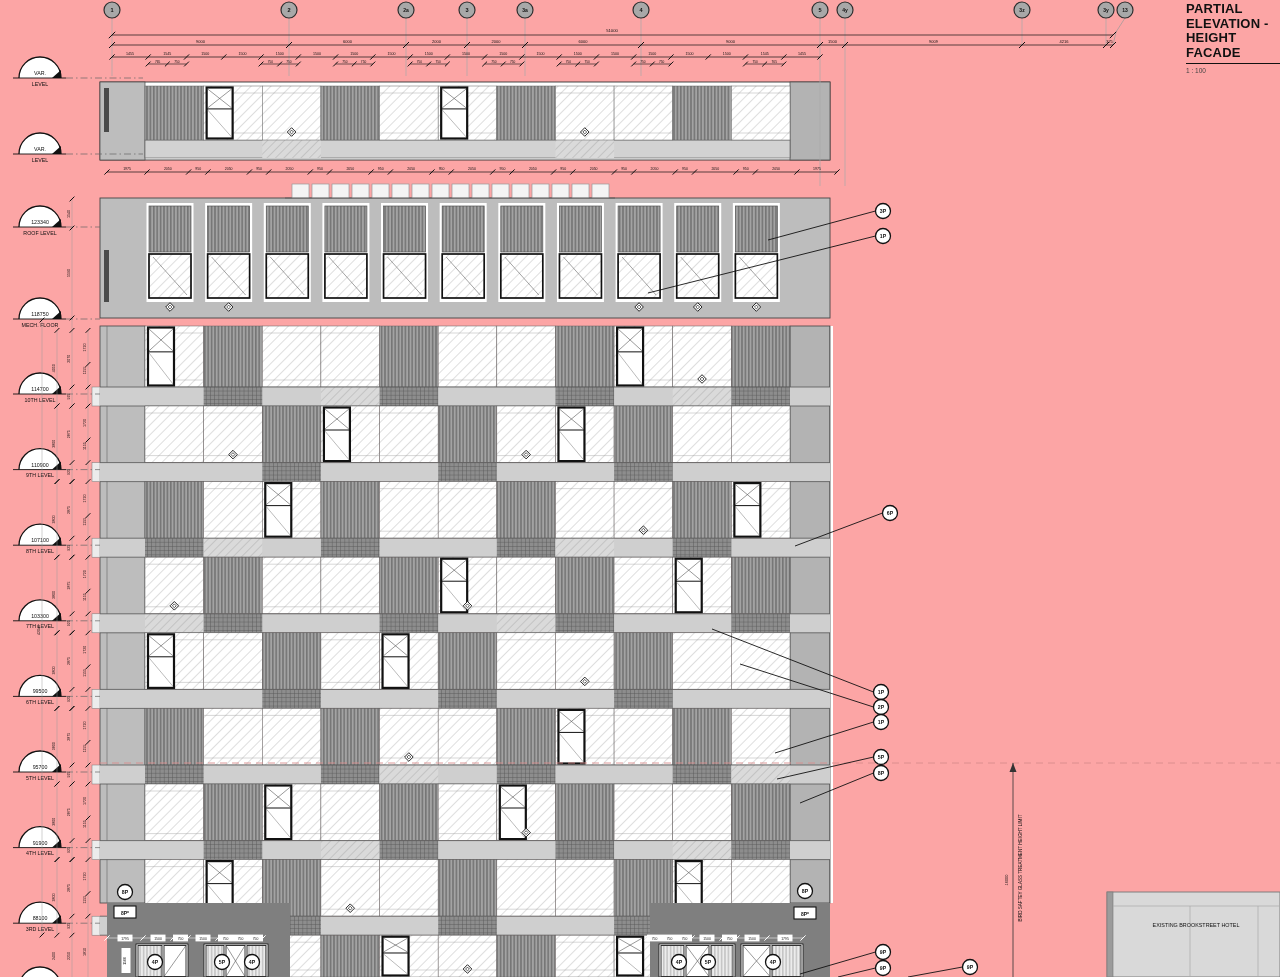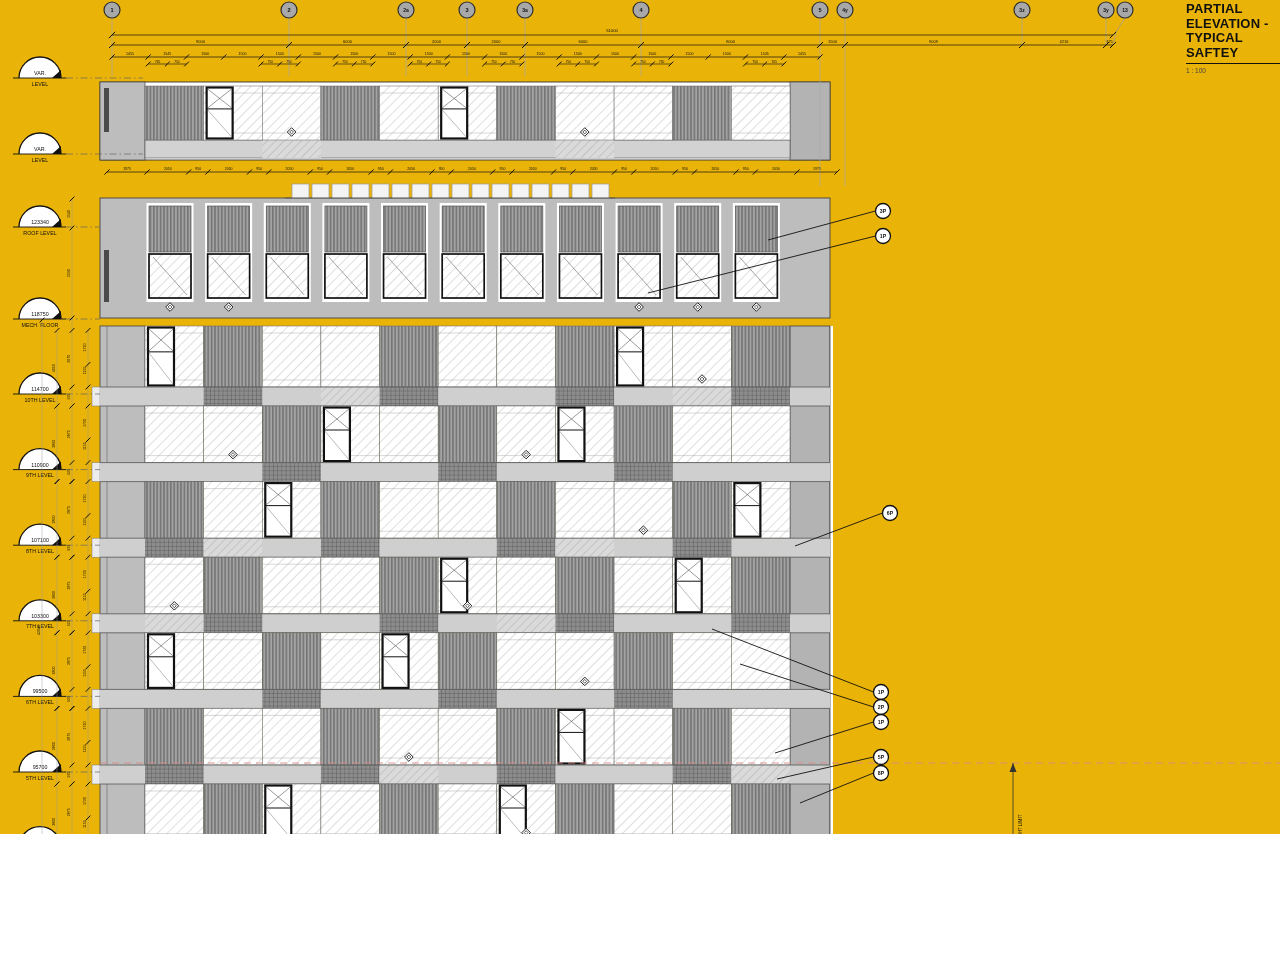--- a/index.html
+++ b/index.html
@@ -1,16 +1,16 @@
 <!DOCTYPE html>
 <html><head>
 <meta charset="utf-8">
 <style>
   html,body{margin:0;padding:0;background:#fff;}
-  #sheet{position:relative;width:1280px;height:834px;background:#eab308;overflow:hidden;
+  #sheet{position:relative;width:1280px;height:977px;background:#fca5a5;overflow:hidden;
          font-family:"Liberation Sans", sans-serif;}
   #dwg{position:absolute;left:0;top:0;}
   #titleblock{position:absolute;left:1186px;top:2px;right:0;color:#111;}
   #titleblock .t{font-size:13px;font-weight:600;line-height:1.12;letter-spacing:.2px;}
   #titleblock .block{border-bottom:1.6px solid #111;padding-bottom:3px;}
   #titleblock .scale{font-size:6.5px;color:#444;margin-top:3px;}
   text{fill:#111;}
 </style>
 </head>
 <body>
@@ -1512,17 +1512,17 @@
         <line x1="1113" y1="906" x2="1280" y2="906" stroke="#aaa" stroke-width="0.7"></line>
         <line x1="1190" y1="906" x2="1190" y2="977" stroke="#aaa" stroke-width="0.7"></line>
         <line x1="1258" y1="906" x2="1258" y2="977" stroke="#aaa" stroke-width="0.7"></line>
         <text x="1196" y="927" font-size="5.4" text-anchor="middle" font-weight="normal" fill="#333">EXISTING BROOKSTREET HOTEL</text>
       </g>
     </svg>
 
   <div id="titleblock">
     <div class="block">
       <div class="t">PARTIAL ELEVATION -</div>
-      <div class="t">TYPICAL SAFTEY</div>
+      <div class="t">HEIGHT FACADE</div>
     </div>
     <div class="scale">1 : 100</div>
   </div>
 </div>
 
 </body></html>

